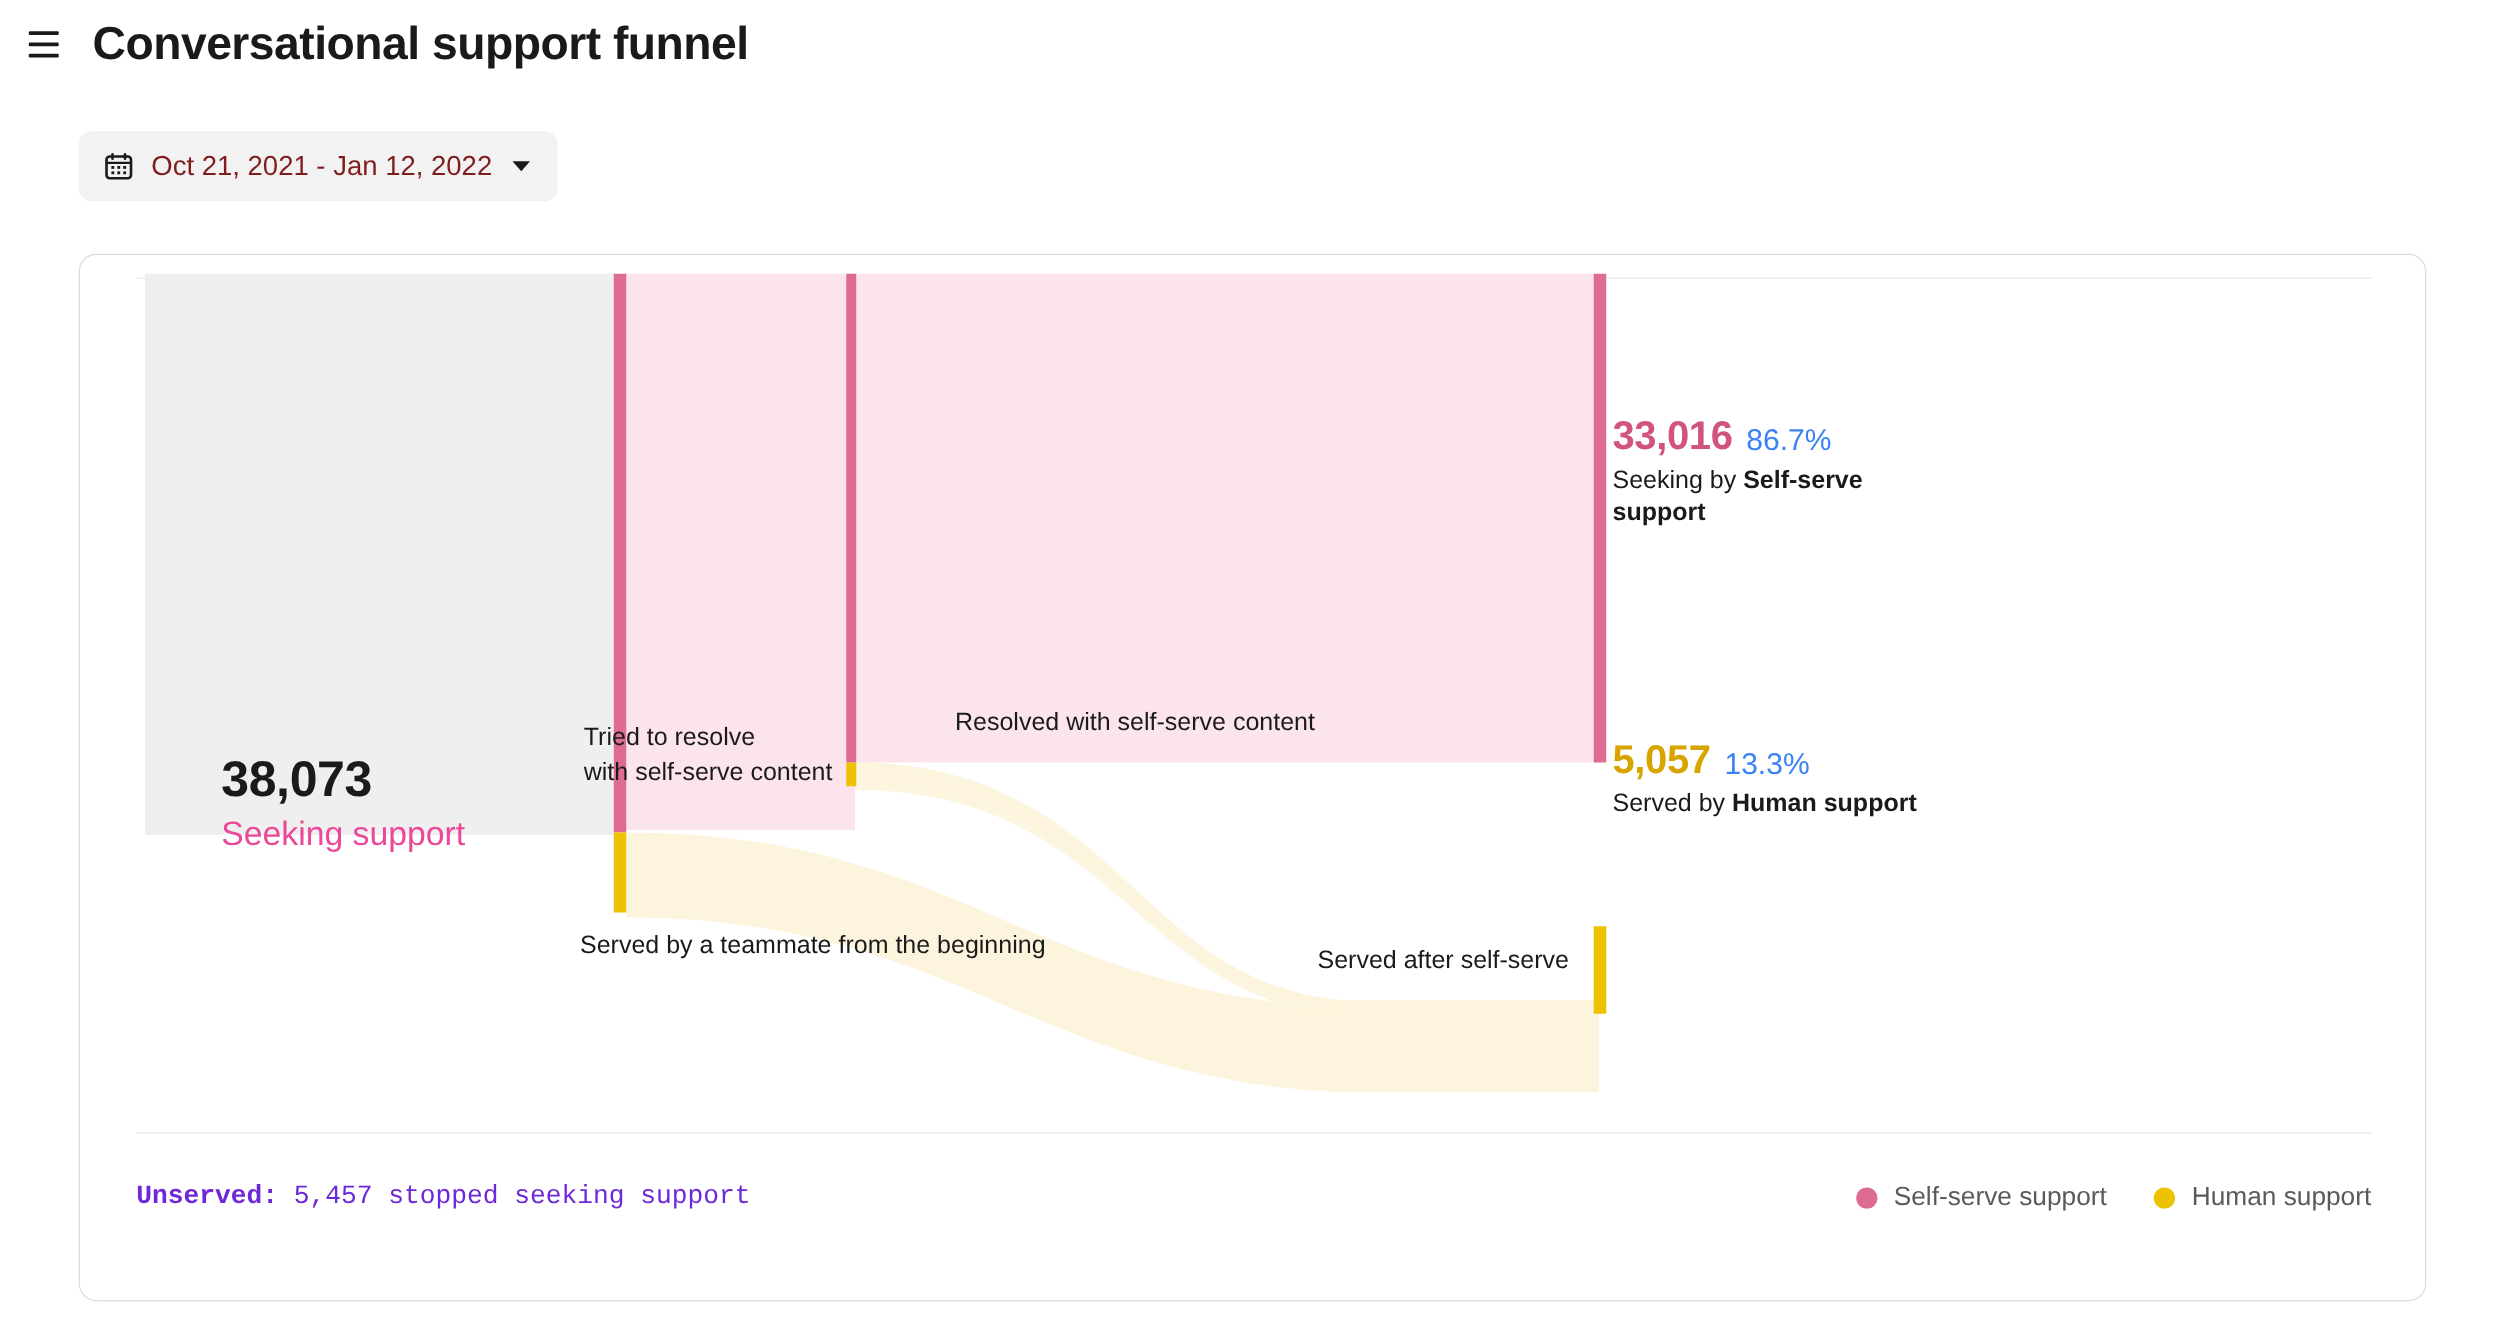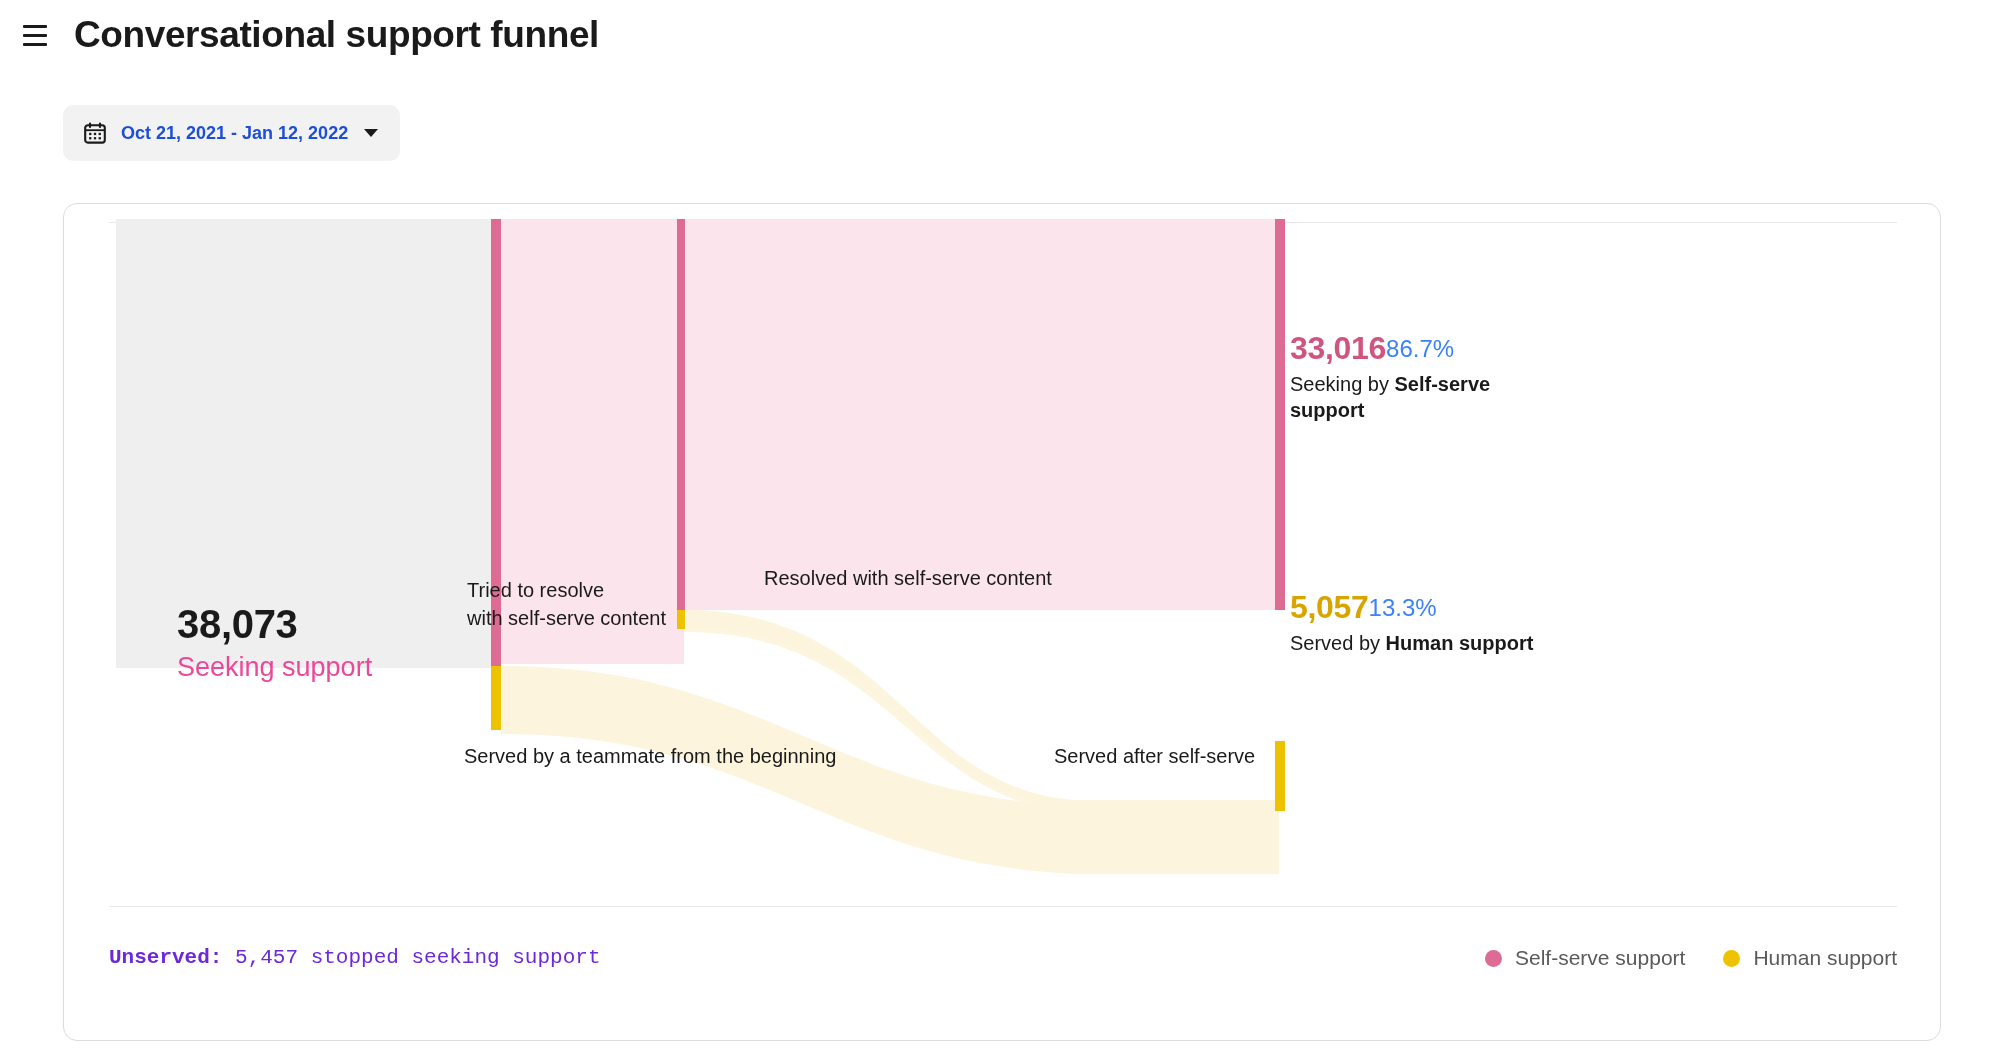--- a/index.html
+++ b/index.html
@@ -17,45 +17,45 @@
   .hamburger span { display: block; width: 24px; height: 3px; background: #1a1a1a; border-radius: 1px; }
   .page-title { margin-left: 22px; font-size: 37px; font-weight: 700; color: #1a1a1a; letter-spacing: -0.4px; }
 
   
   .daterange {
     position: absolute; left: 63px; top: 105px;
     height: 56px; display: inline-flex; align-items: center; gap: 14px;
     background: #f2f2f2; border-radius: 10px; padding: 0 22px 0 20px; cursor: pointer;
   }
   .cal-icon { width: 24px; height: 24px; position: relative; flex: 0 0 auto; }
-  .daterange-label { font-size: 18px; color: #1d4ed8; font-weight: 700; white-space: nowrap; }
+  .daterange-label { font-size: 22px; color: #7f1d1d; font-weight: 400; white-space: nowrap; }
   .caret { width: 0; height: 0; border-left: 7px solid transparent; border-right: 7px solid transparent; border-top: 8px solid #1a1a1a; margin-left: 2px; }
 
   
   .card {
     position: absolute; left: 63px; top: 203px; width: 1878px; height: 838px;
     background: #ffffff; border: 1px solid #dcdcdc; border-radius: 14px;
   }
   .divider { position: absolute; left: 45px; width: 1788px; height: 1px; background: #e8e8e8; }
   .divider.top { top: 18px; }
   .divider.bottom { top: 702px; }
 
   
   .sankey { position: absolute; left: 0; top: 0; width: 1878px; height: 700px; }
   .sankey svg { position: absolute; left: 0; top: 0; }
 
   .flow-label { position: absolute; font-size: 20px; color: #1a1a1a; line-height: 1.42; white-space: pre-line; }
   .lbl-tried   { left: 403px; top: 372px; }
   .lbl-resolved{ left: 700px; top: 360px; }
   .lbl-teammate{ left: 400px; top: 538px; }
-  .lbl-after   { left: 990px; top: 538px; }
+  .lbl-after   { left: 990px; top: 550px; }
 
   
   .endlabel { position: absolute; }
-  .endlabel .numrow { display: flex; align-items: center; }
+  .endlabel .numrow { display: flex; align-items: flex-end; gap: 11px; }
   .endlabel .num { font-size: 32px; font-weight: 700; letter-spacing: -0.3px; }
   .endlabel .pct { font-size: 24px; color: #3b82f6; font-weight: 400; }
   .endlabel .sub { font-size: 20px; color: #1a1a1a; margin-top: 4px; line-height: 1.32; max-width: 248px; }
   .endlabel .sub b { font-weight: 700; }
   .end-self  { left: 1226px; top: 126px; }
   .end-human { left: 1226px; top: 385px; }
 
   
   .footer { position: absolute; left: 0; top: 702px; width: 1878px; height: 136px; }
   .unserved { position: absolute; left: 45px; top: 40px; font-size: 21px; color: #6d28d9; font-family: Liberation Mono, monospace; }

